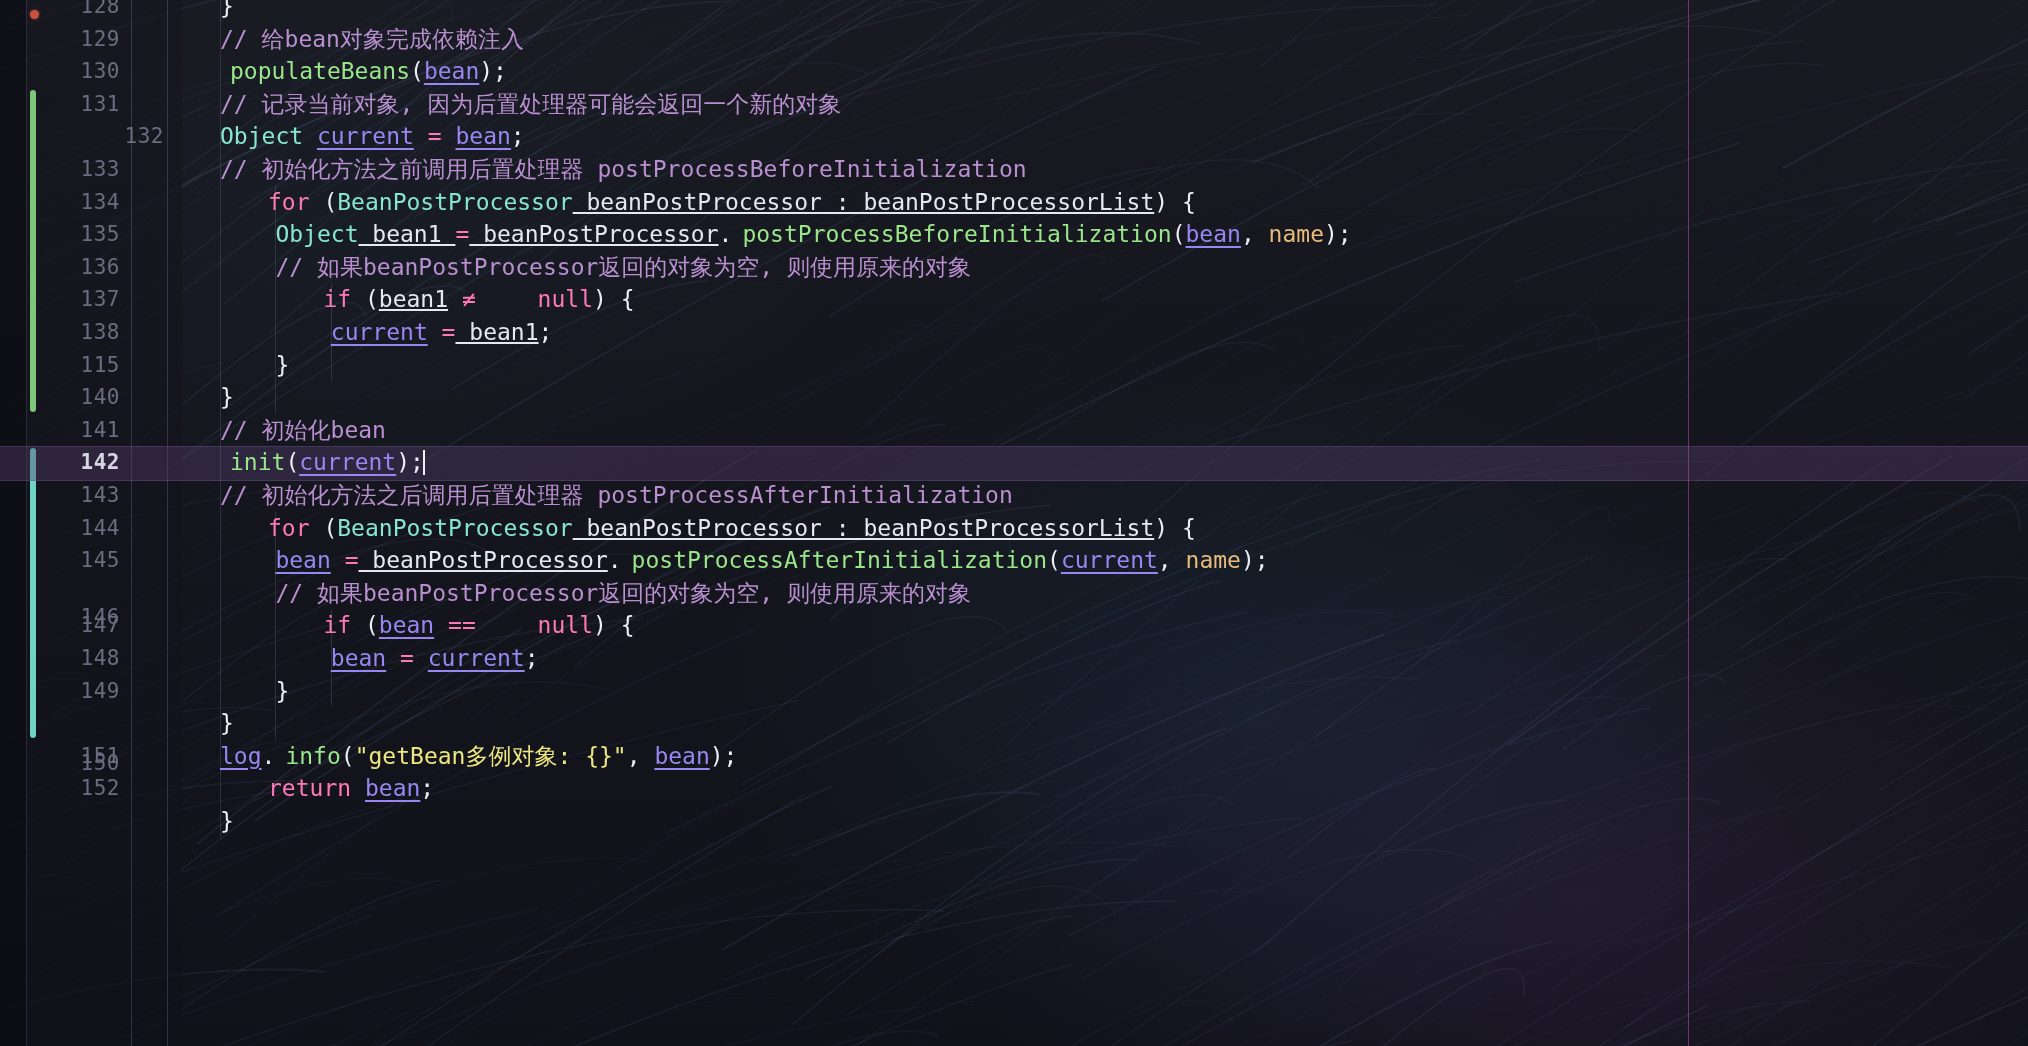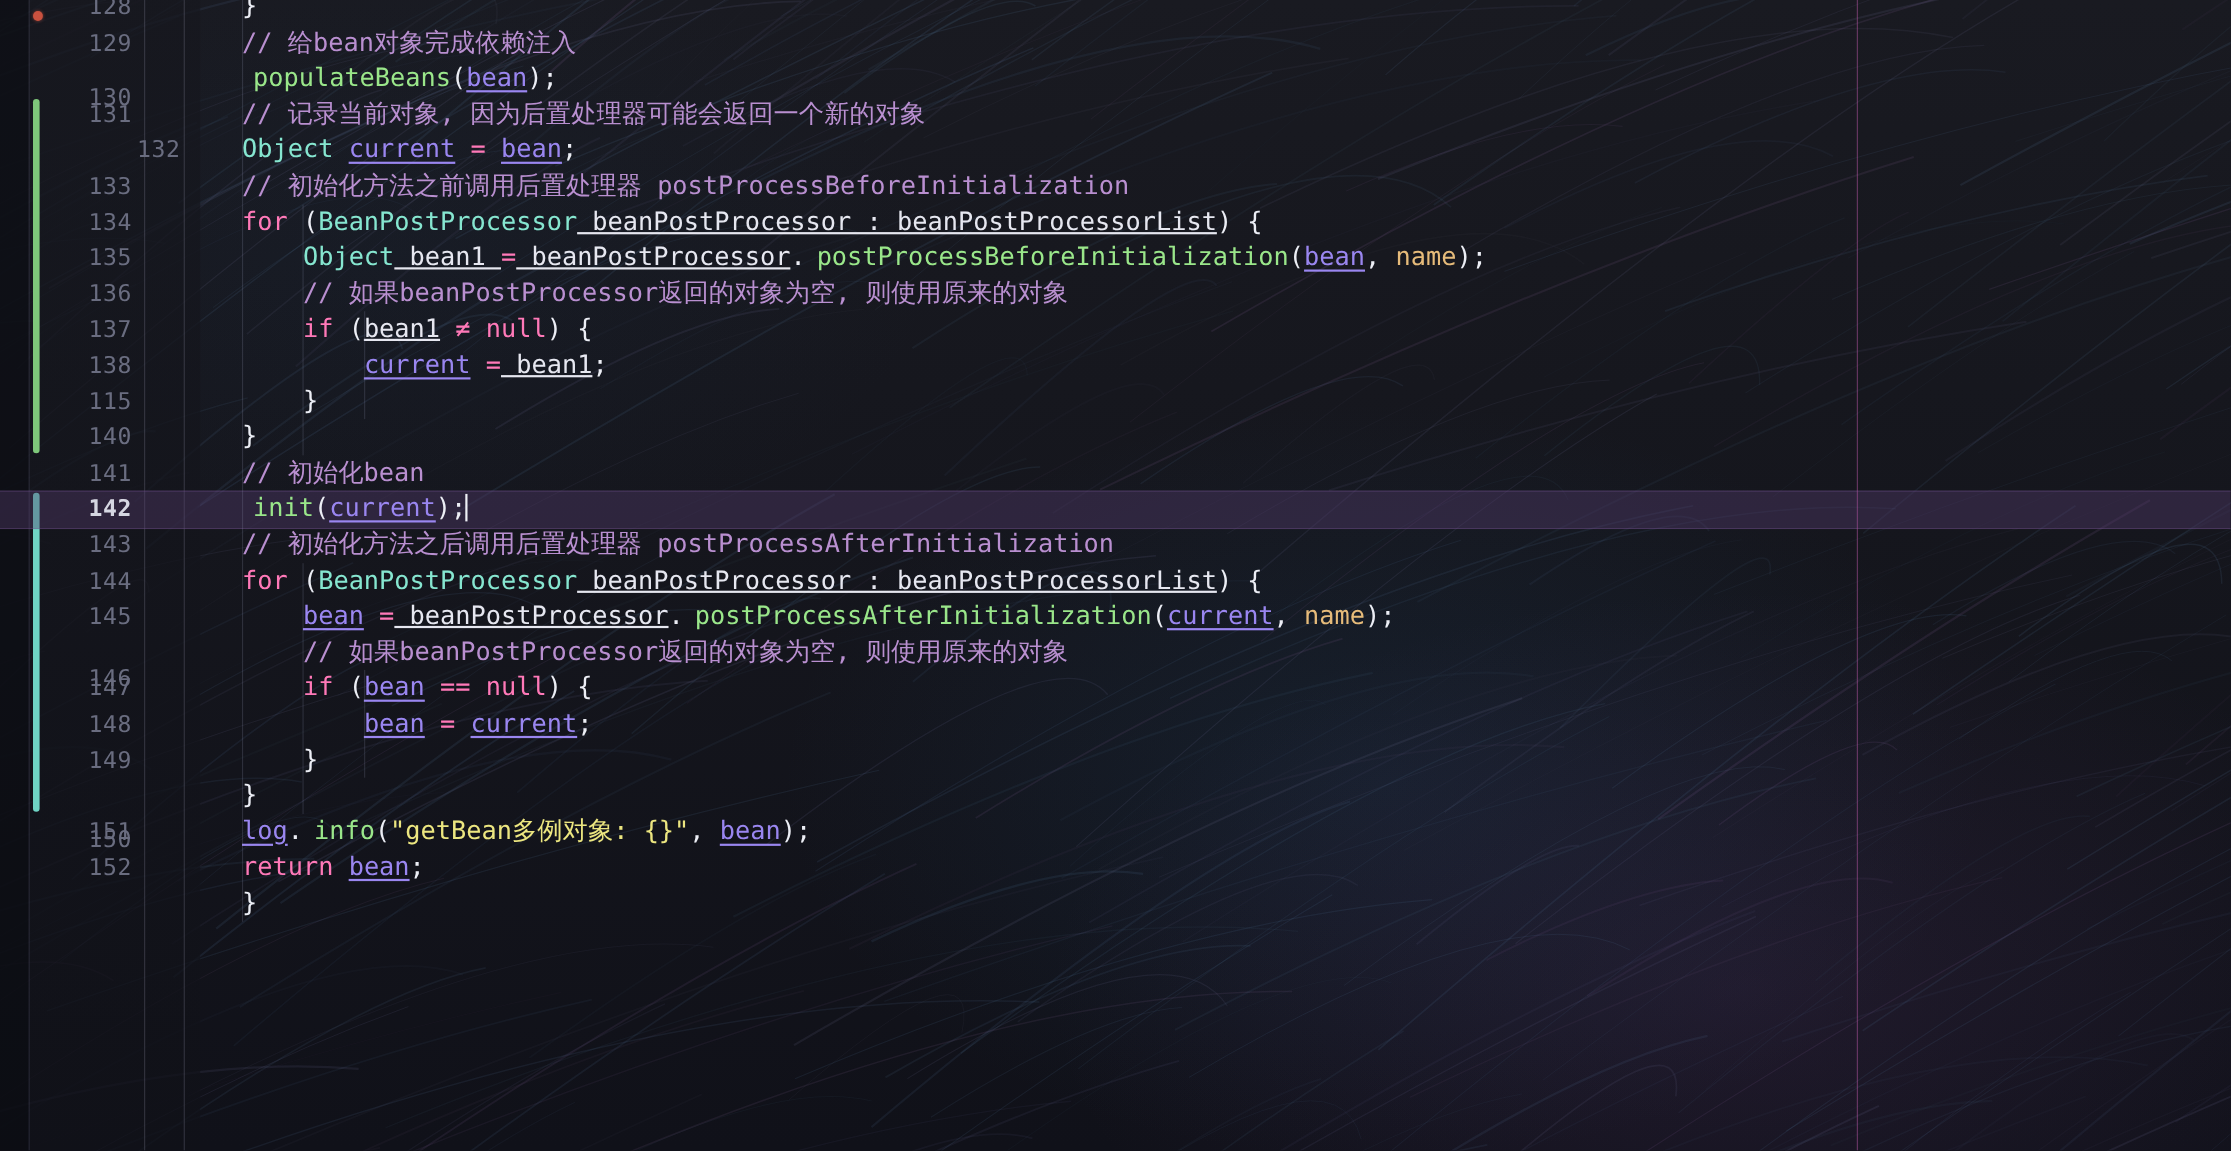--- a/index.html
+++ b/index.html
@@ -64,21 +64,21 @@
   .code{
     position:absolute;left:182px;top:0;right:0;bottom:0;z-index:6;
     font-size:23px;line-height:32.6px;
     white-space:pre;color:#d8d9e4;
   }
   .cline{position:absolute;left:0;right:0;height:32.6px;padding-left:38px;box-sizing:border-box;}
   .margin-ruler{position:absolute;left:1688px;top:0;bottom:0;width:1px;background:rgba(176,84,160,.55);z-index:7;}
   .iguide{position:absolute;width:1px;background:rgba(140,145,172,.22);z-index:5;}
 
   
-  .kw   {color:#ff79b8;}            
+  .kw   {color:#ff79b8;padding-left:48px;}            
   .typ  {color:#86e6d0;}            
   .mth  {color:#9ae68a;padding-left:10px;}            
   .ref  {color:#9a86f0;text-decoration:underline;text-underline-offset:4px;} 
   .var  {color:#e6e7f0;text-decoration:underline;}
   .str  {color:#ece680;}
   .prm  {color:#e6bb7a;}            
   .cmt  {color:#b98fd0;}
   .pun  {color:#eceef5;}
   .op   {color:#ff79b8;}
 
@@ -731,21 +731,21 @@
   <div id="bpLayer">
       <div class="breakpoint" style="top: 9.56px;"></div>
     </div>
   <div class="lines" id="lineNums">
       <div class="row" style="top: -10px;">
         <div class="lnum">128</div>
       </div>
       <div class="row" style="top: 22.6px;">
         <div class="lnum">129</div>
       </div>
-      <div class="row" style="top: 72px;">
+      <div class="row" style="top: 55px;">
         <div class="lnum">130</div>
       </div>
       <div class="row" style="top: 87.8px;">
         <div class="lnum">131</div>
       </div>
       <div class="row" style="top: 120.4px; margin-left: 44px;">
         <div class="lnum">132</div>
       </div>
       <div class="row" style="top: 153px;">
         <div class="lnum">133</div>

